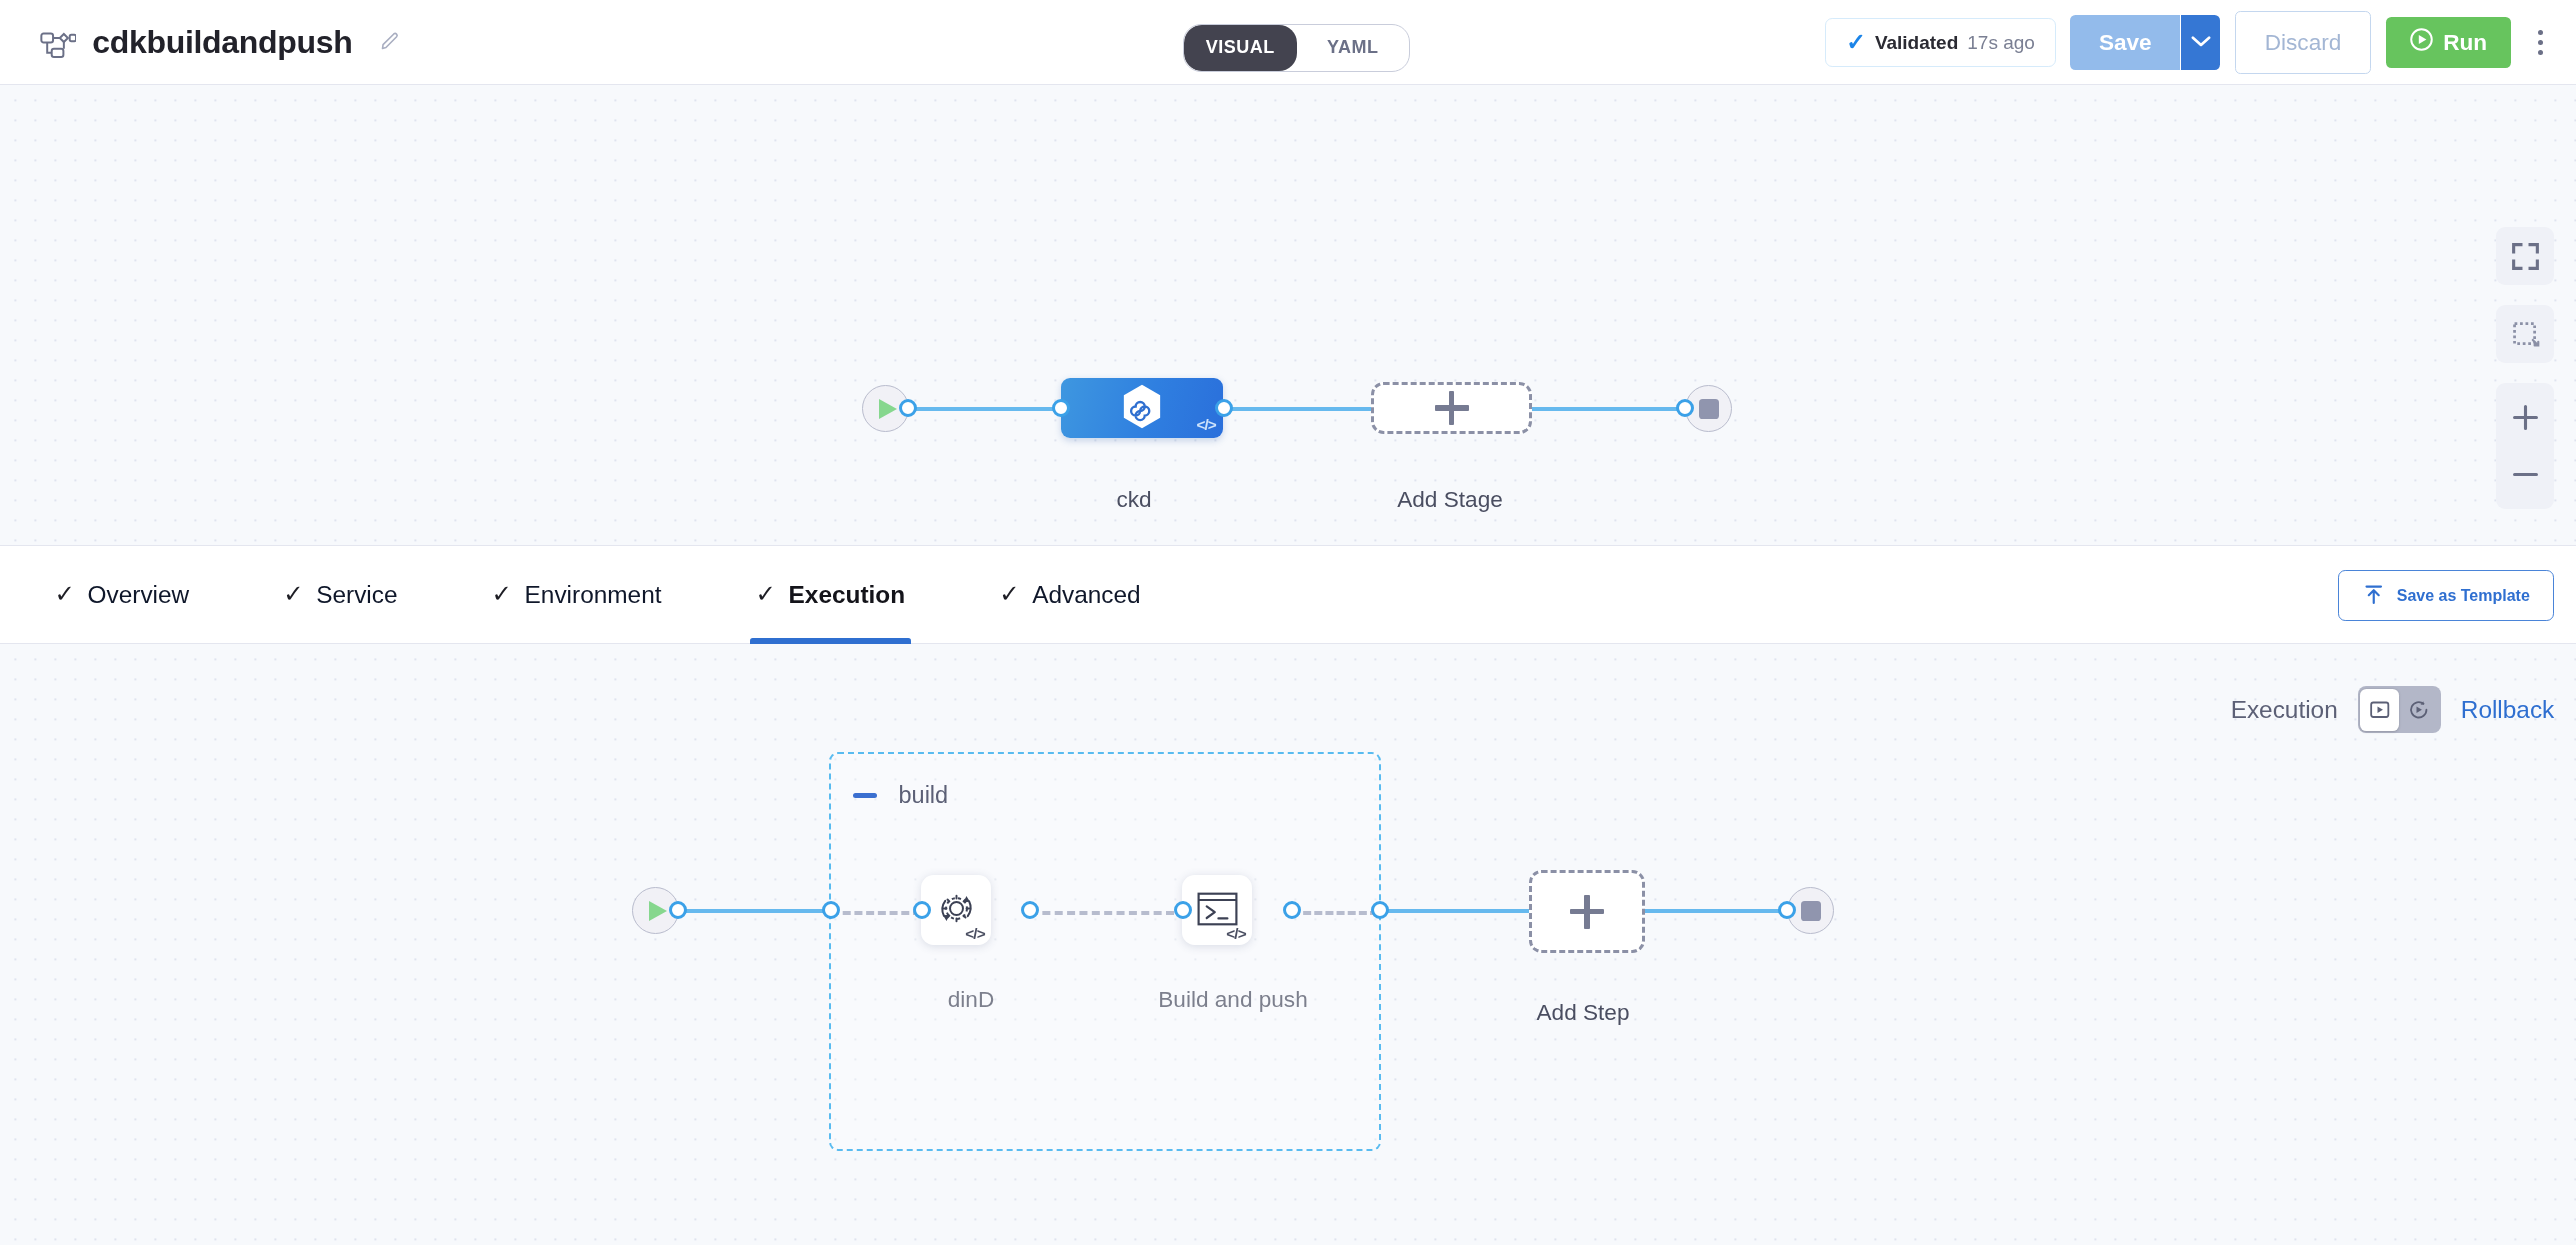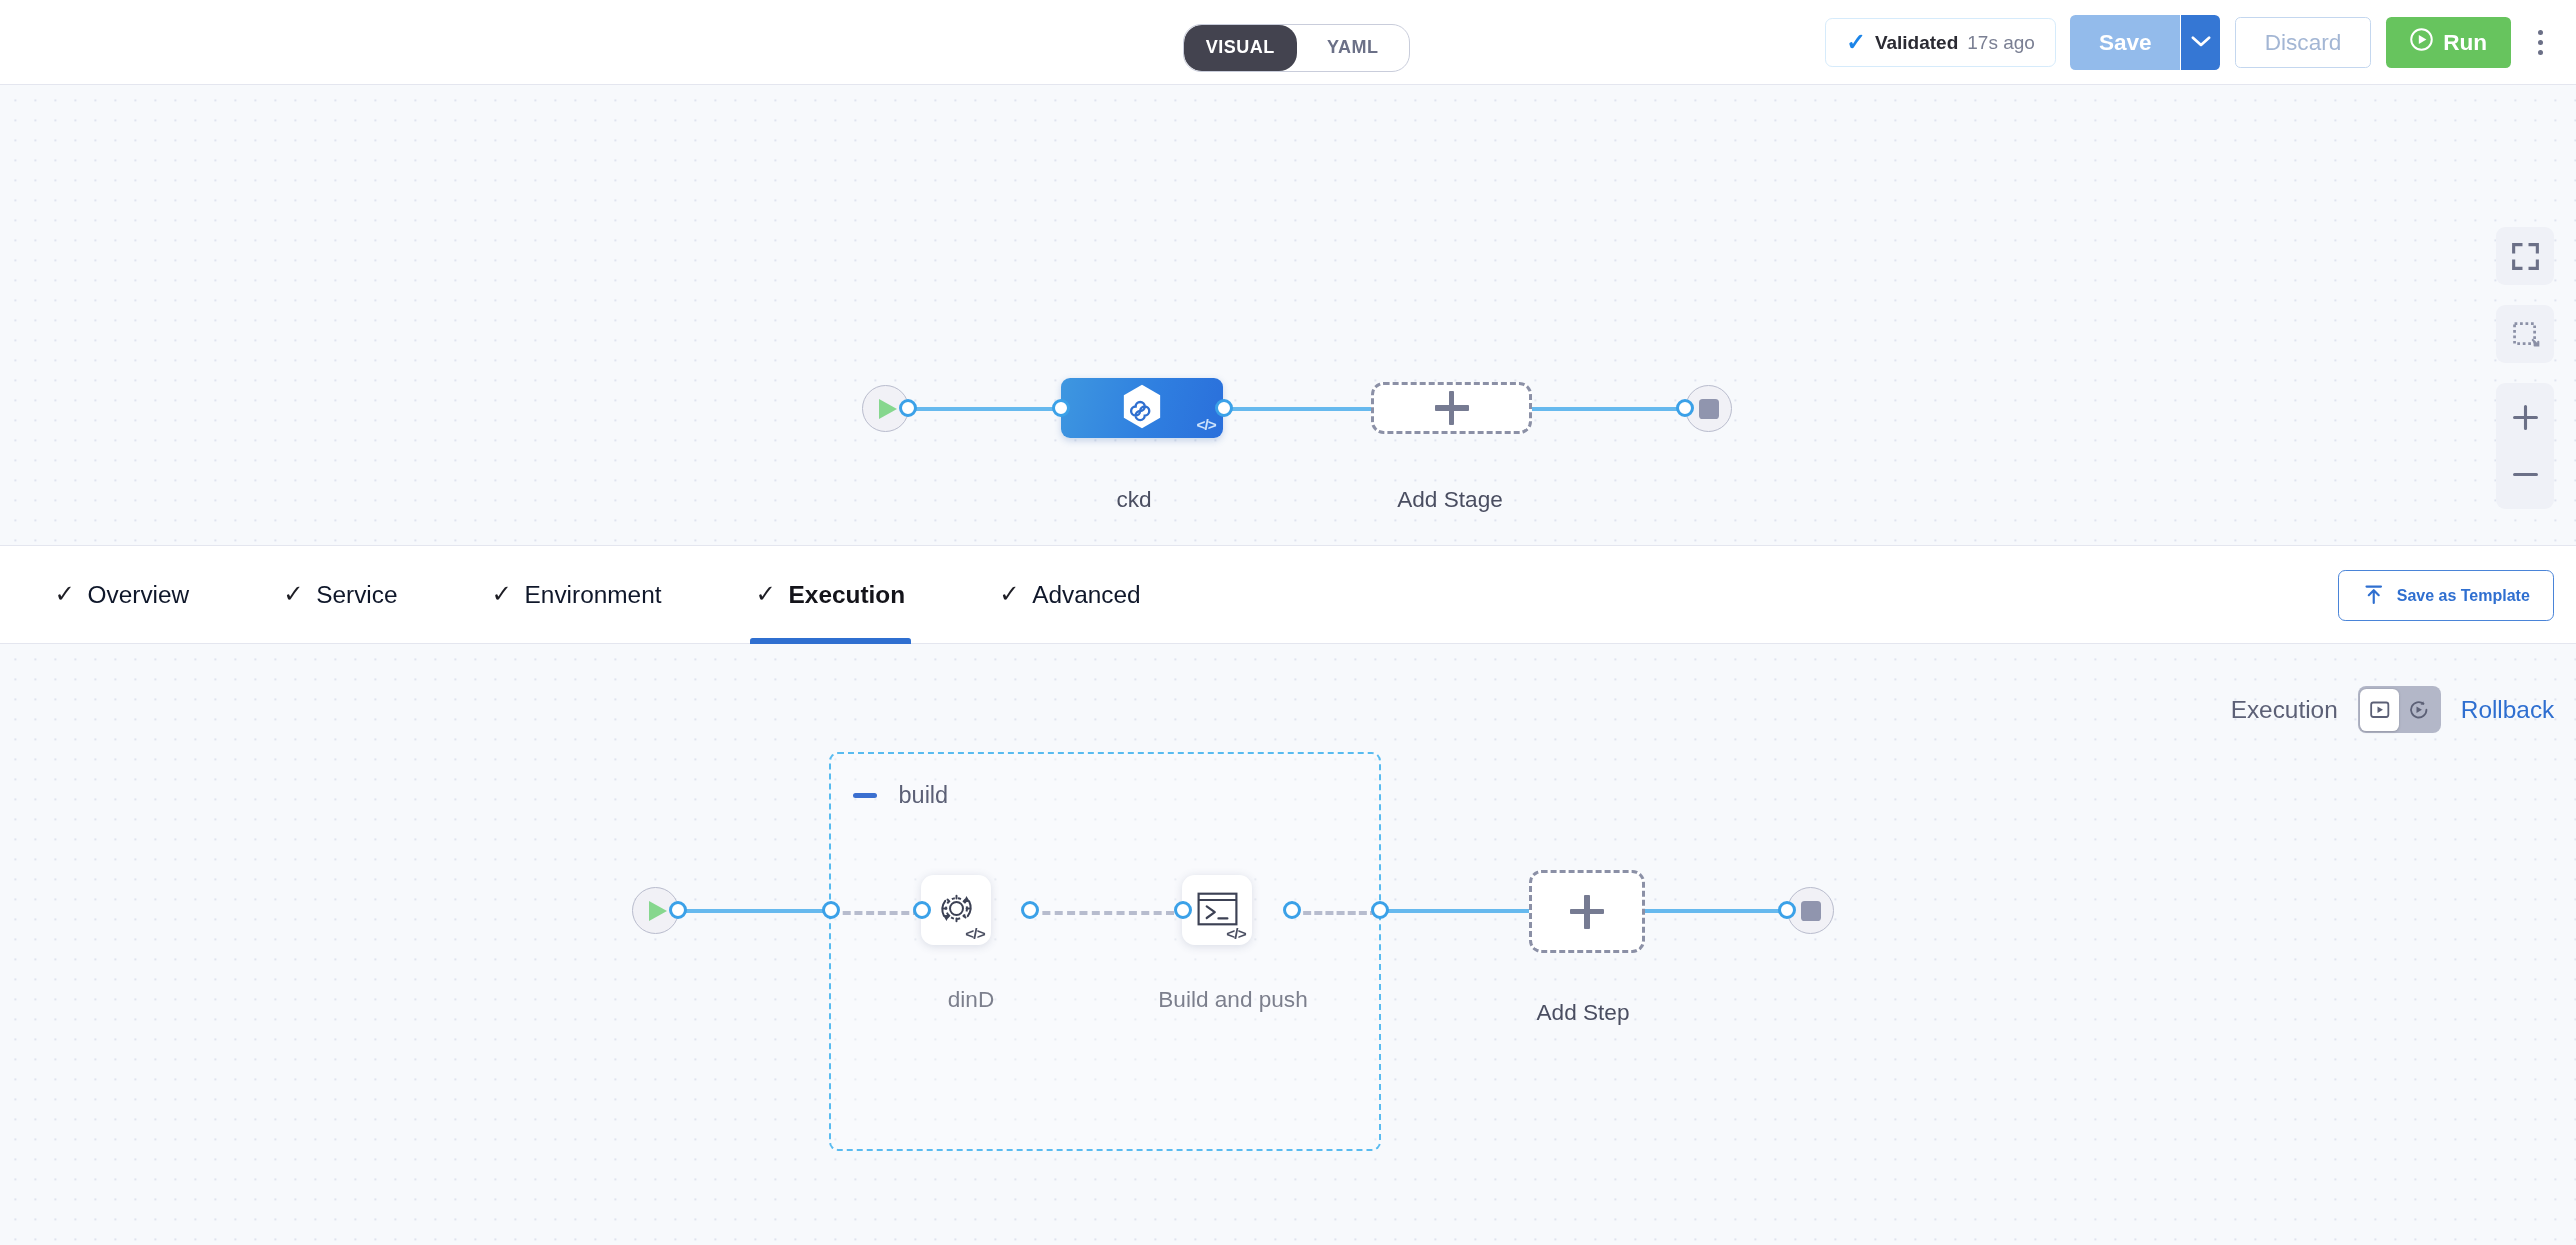--- a/index.html
+++ b/index.html
@@ -66,21 +66,21 @@
     width: 110px; display: flex; align-items: center; justify-content: center;
     cursor: pointer; border: none;
     font-family: "Liberation Sans", sans-serif;
   }
   .save-caret {
     background: #3577d4; width: 40px;
     display: flex; align-items: center; justify-content: center; cursor: pointer;
     border-left: 0.9px solid #ffffff;
   }
   .discard-btn {
-    height: 51px; padding: 0 29px;
+    height: 63px; padding: 0 29px;
     border: 0.9px solid #c4d7ef; border-radius: 5.4px; background: #ffffff;
     color: #a3b6d4; font-size: 22.6px; font-weight: normal;
     display: flex; align-items: center; justify-content: center; cursor: pointer;
     font-family: "Liberation Sans", sans-serif;
   }
   .run-btn {
     height: 51px; padding: 0 23.5px;
     border: none; border-radius: 5.4px; background: #67c45e;
     color: #ffffff; font-size: 22.6px; font-weight: bold;
     display: flex; align-items: center; gap: 9px; cursor: pointer;
@@ -244,20 +244,37 @@
     width: 39px; height: 42px; border-radius: 6.3px;
     display: flex; align-items: center; justify-content: center; cursor: pointer;
   }
   .exec-seg.on { background: #ffffff; box-shadow: 0 0.9px 2.7px rgba(0,0,0,0.18); }
   .rollback-label { font-size: 24.4px; color: #2f6fd0; cursor: pointer; }
 </style>
 </head>
 <body>
 
 <div class="header">
+  <div class="hdr-left">
+    <span class="pipeline-icon">
+      <svg width="36" height="31" viewBox="0 0 40 34">
+        <rect x="1.5" y="7" width="13" height="10" rx="2.5" fill="none" stroke="#6b7087" stroke-width="2.2"></rect>
+        <path d="M22 12 L26.5 7.5 L31 12 L26.5 16.5 Z" fill="none" stroke="#6b7087" stroke-width="2.2"></path>
+        <rect x="33" y="8.5" width="7" height="7" rx="1.8" fill="none" stroke="#6b7087" stroke-width="2.2"></rect>
+        <rect x="13" y="24" width="13" height="9" rx="2.5" fill="none" stroke="#6b7087" stroke-width="2.2"></rect>
+        <path d="M14.5 12 H22 M8 17 V28.5 H13 M26.5 16.5 V24" fill="none" stroke="#6b7087" stroke-width="2.2"></path>
+      </svg>
+    </span>
+    <span class="pipeline-title">cdkbuildandpush</span>
+    <span class="pencil-icon">
+      <svg width="23.5" height="23.5" viewBox="0 0 26 26">
+        <path d="M5 20.5 L5.6 16.2 L17.5 4.4 a2.2 2.2 0 0 1 3.1 3.1 L8.8 19.4 Z" fill="none" stroke="#a9aec1" stroke-width="1.8" stroke-linejoin="round"></path>
+      </svg>
+    </span>
+  </div>
 
   <div class="mode-toggle">
     <div class="mode-opt active">VISUAL</div>
     <div class="mode-opt">YAML</div>
   </div>
 
   <div class="hdr-right">
     <div class="validated-pill">
       <span class="validated-check">✓</span>
       <span class="validated-label">Validated</span>

